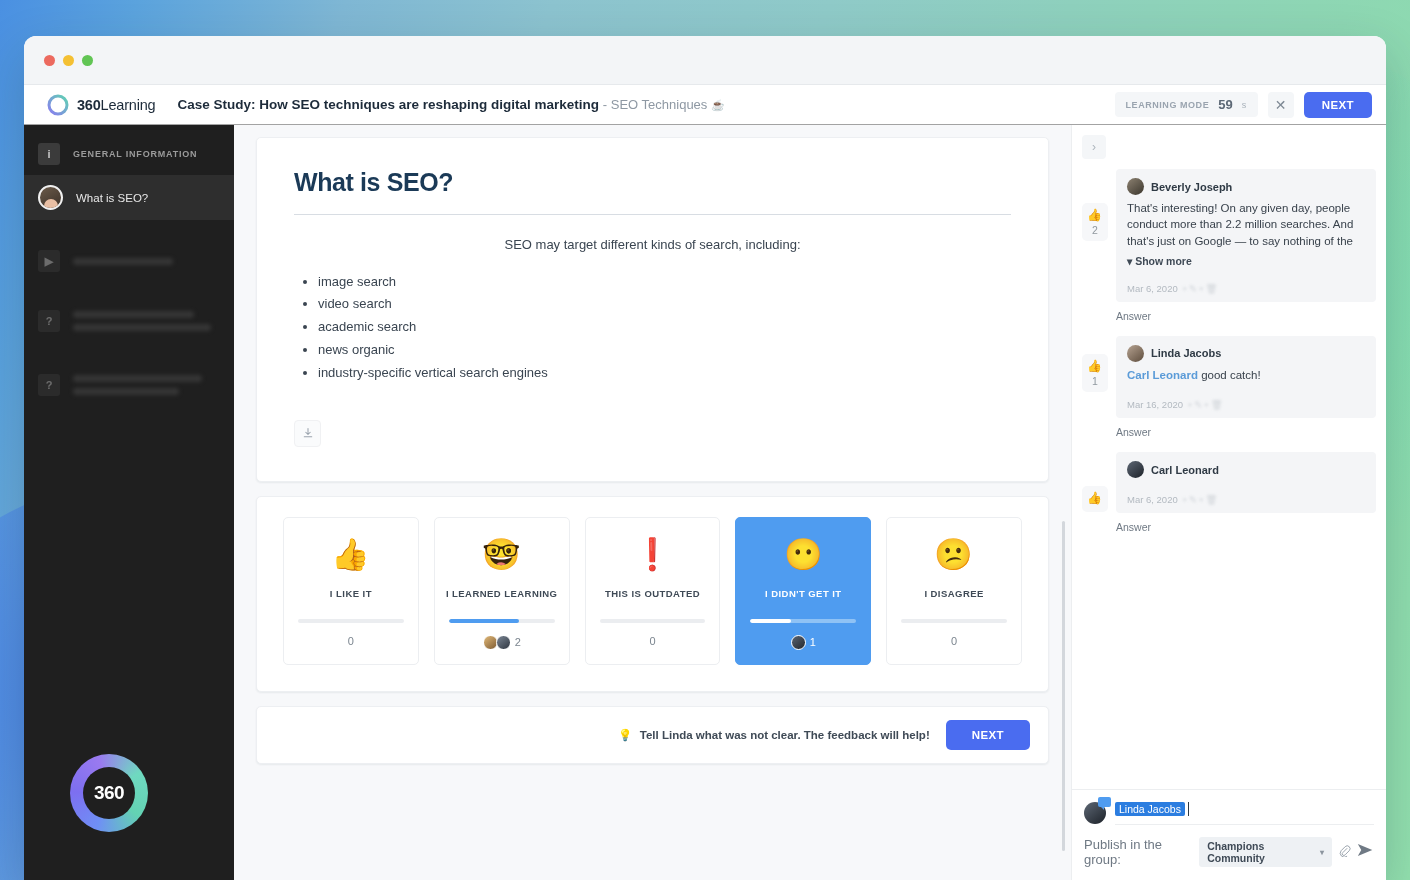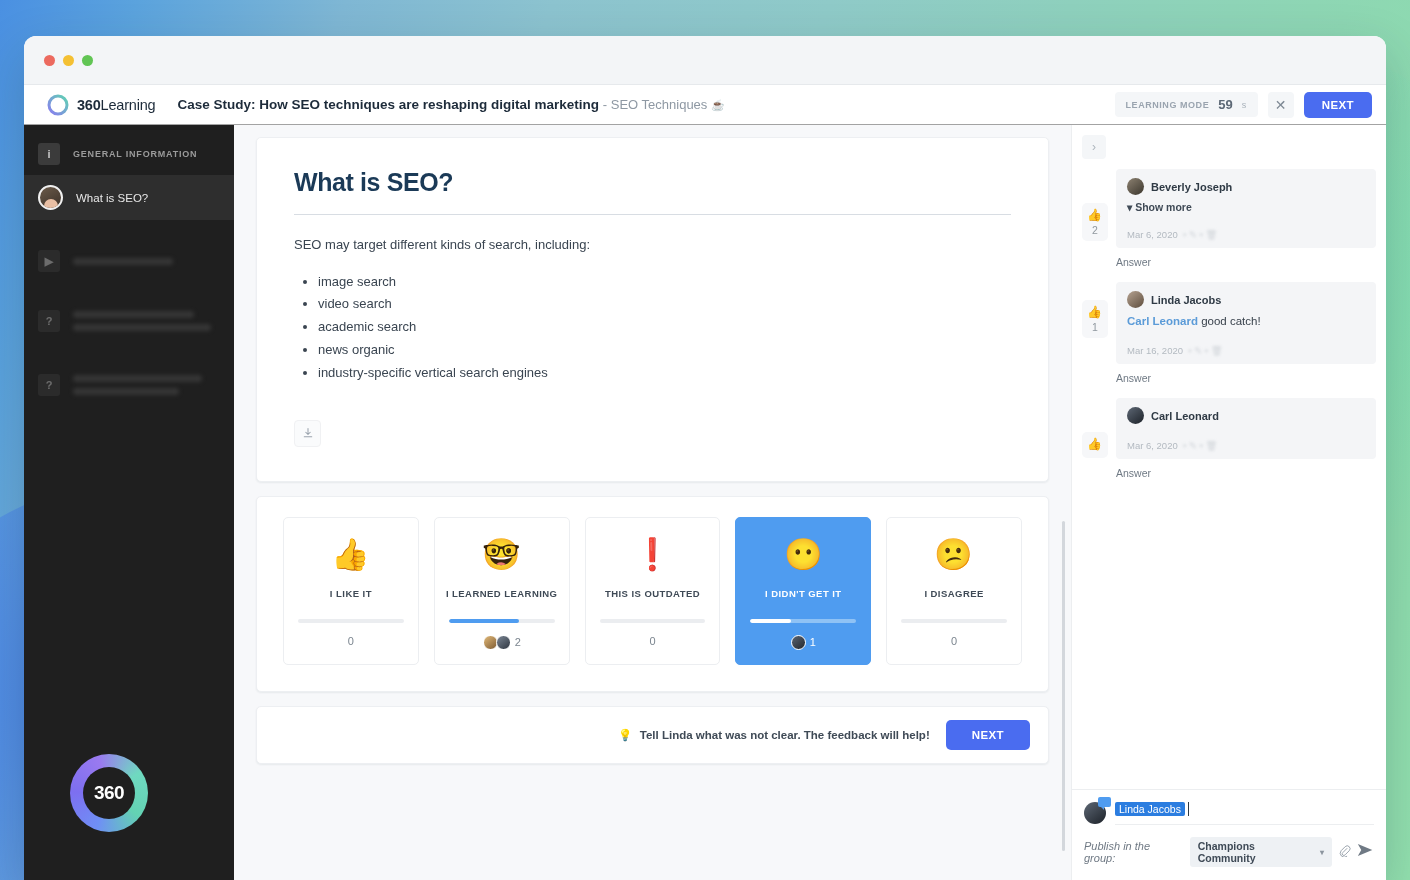--- a/index.html
+++ b/index.html
@@ -164,21 +164,21 @@
 
   h1.lesson-title {
     font-size: 25px; color: #1b3a57; font-weight: 700; letter-spacing: -.4px;
     padding-bottom: 17px; border-bottom: 1px solid #d8dde3;
   }
   .para {
     font-size: 13px; line-height: 1.58; color: #3a4551; margin-top: 31px;
   }
   .para b { font-weight: 700; color: #273340; }
   .para i { font-style: italic; }
-  .para2 { margin-top: 20px; }
+  .para2 { margin-top: 20px; text-align: center; }
   ul.kinds { margin-top: 16px; padding-left: 24px; }
   ul.kinds li { font-size: 13px; line-height: 1.53; color: #3a4551; margin-bottom: 3px; }
 
   .dl-btn {
     margin-top: 37px; width: 27px; height: 27px; border-radius: 4px;
     background: #fafbfc; border: 1px solid #f0f1f3;
     display: flex; align-items: center; justify-content: center;
     color: #9aa3ad; cursor: pointer;
   }
 
@@ -294,21 +294,21 @@
   .comp-input {
     flex: 1; border: none; border-bottom: 1px solid #eceef0; padding-bottom: 8px;
     display: flex; align-items: center; min-height: 22px;
   }
   .mention-chip {
     background: #2b7de0; color: #fff; font-size: 10.5px; padding: 1px 4px; border-radius: 2px;
   }
   .caret { width: 1px; height: 14px; background: #2f3a45; margin-left: 3px; }
 
   .comp-foot { display: flex; align-items: center; gap: 6px; margin-top: 12px; }
-  .comp-label { font-size: 11px; color: #6f7984; font-style: italic; }
+  .comp-label { font-size: 13px; color: #6f7984; }
   .group-sel {
     background: #eef1f4; border-radius: 3px; padding: 3px 8px;
     font-size: 10.5px; font-weight: 700; color: #3f4a56; cursor: pointer;
     display: flex; align-items: center; gap: 5px;
   }
   .group-sel .chev { font-size: 8px; color: #8c959e; }
   .clip-ico { margin-left: auto; font-size: 13px; color: #9aa3ad; cursor: pointer; }
   .send-ico { font-size: 16px; color: #6f7984; cursor: pointer; }
 </style>
 </head>
@@ -511,20 +511,21 @@
           <div class="vote">
             <div class="thumb">👍</div>
             <div class="vnum">2</div>
           </div>
           <div class="cmt-body">
             <div class="cmt-bubble">
               <div class="cmt-head">
                 <span class="cmt-av av-bev"></span>
                 <span class="cmt-name">Beverly Joseph</span>
               </div>
+              <div class="cmt-text">That's interesting!  On any given day, people conduct more than 2.2 million searches. And that's just on Google — to say nothing of the</div>
               <div class="showmore">
                 <span>▾</span>
                 <span>Show more</span>
               </div>
               <div class="cmt-date">
                 <span>Mar 6, 2020</span>
                 <span class="faded">&nbsp;•&nbsp;✎&nbsp;•&nbsp;🗑</span>
               </div>
             </div>
             <div class="answer">Answer</div>

